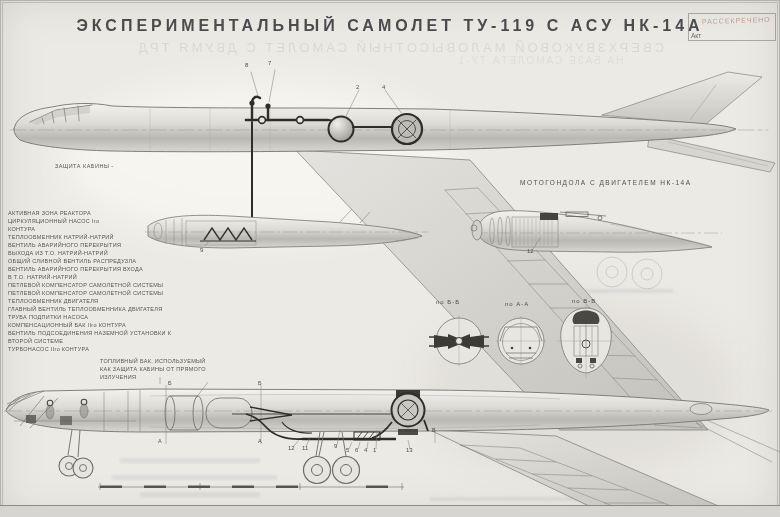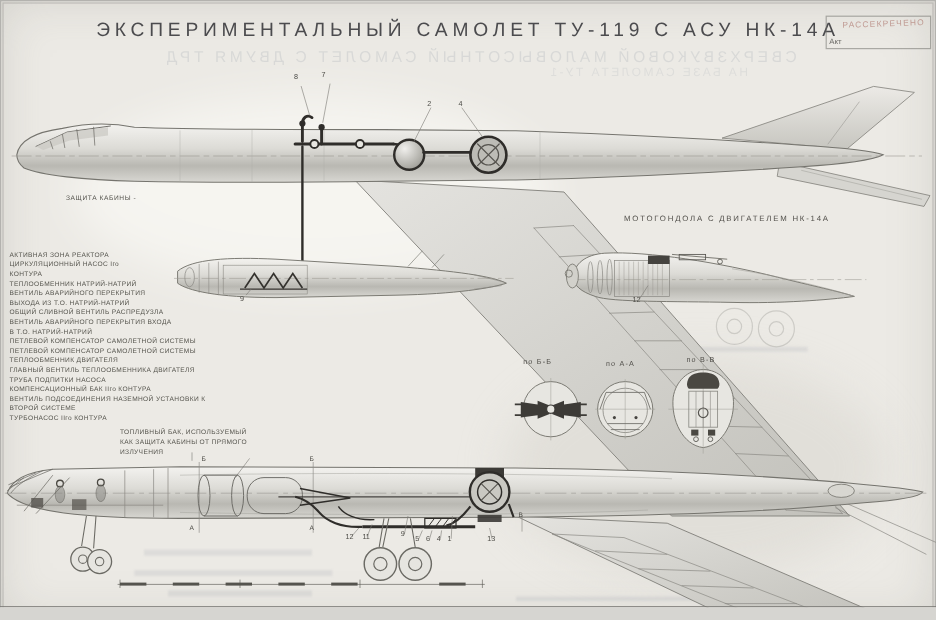--- a/index.html
+++ b/index.html
@@ -5,21 +5,21 @@
   html,body{margin:0;padding:0;background:#c6c5c1;}
   .page{position:relative;width:780px;height:517px;overflow:hidden;
         background:#eceae5;
         font-family:"Liberation Sans",sans-serif;
         box-shadow:inset 0 0 0 1px #b3b2ae, inset 0 0 40px rgba(140,138,130,.25);}
   .page::before{content:"";position:absolute;inset:2px;border:1px solid rgba(125,124,120,.35);pointer-events:none;}
   .tone{position:absolute;border-radius:50%;filter:blur(18px);pointer-events:none;}
   .layer-svg{position:absolute;left:0;top:0;z-index:2;}
   .txt{position:absolute;z-index:3;color:#55544e;white-space:nowrap;}
   .title{top:17px;left:50%;transform:translateX(-50%);
-         font-size:16px;letter-spacing:4px;color:#4b4b4e;font-weight:400;z-index:3;position:absolute;white-space:nowrap;}
+         font-size:16px;letter-spacing:4px;color:#4b4b4e;font-weight:700;z-index:3;position:absolute;white-space:nowrap;}
   .bleed-txt{position:absolute;z-index:1;transform:scaleX(-1);color:#8c96a2;filter:blur(.6px);white-space:nowrap;}
   .bleed1{top:40px;left:115px;width:570px;text-align:center;font-size:13px;letter-spacing:3px;opacity:.20;}
   .bleed2{top:55px;left:420px;width:240px;text-align:center;font-size:10px;letter-spacing:2px;opacity:.15;}
   .bleed-mark{position:absolute;z-index:1;background:rgba(145,152,162,.16);filter:blur(1px);}
   .stamp{position:absolute;z-index:3;left:688px;top:13px;width:86px;height:26px;
          border:1px solid rgba(115,114,110,.55);}
   .stamp-text{position:absolute;right:4px;top:3px;font-size:7px;letter-spacing:1px;
               color:#b98d85;opacity:.85;transform:rotate(-2deg);}
   .stamp-sub{position:absolute;left:2px;bottom:1px;font-size:6.5px;color:#6b6a66;}
   .lbl-cabin{left:55px;top:163px;font-size:5.5px;letter-spacing:.5px;}

